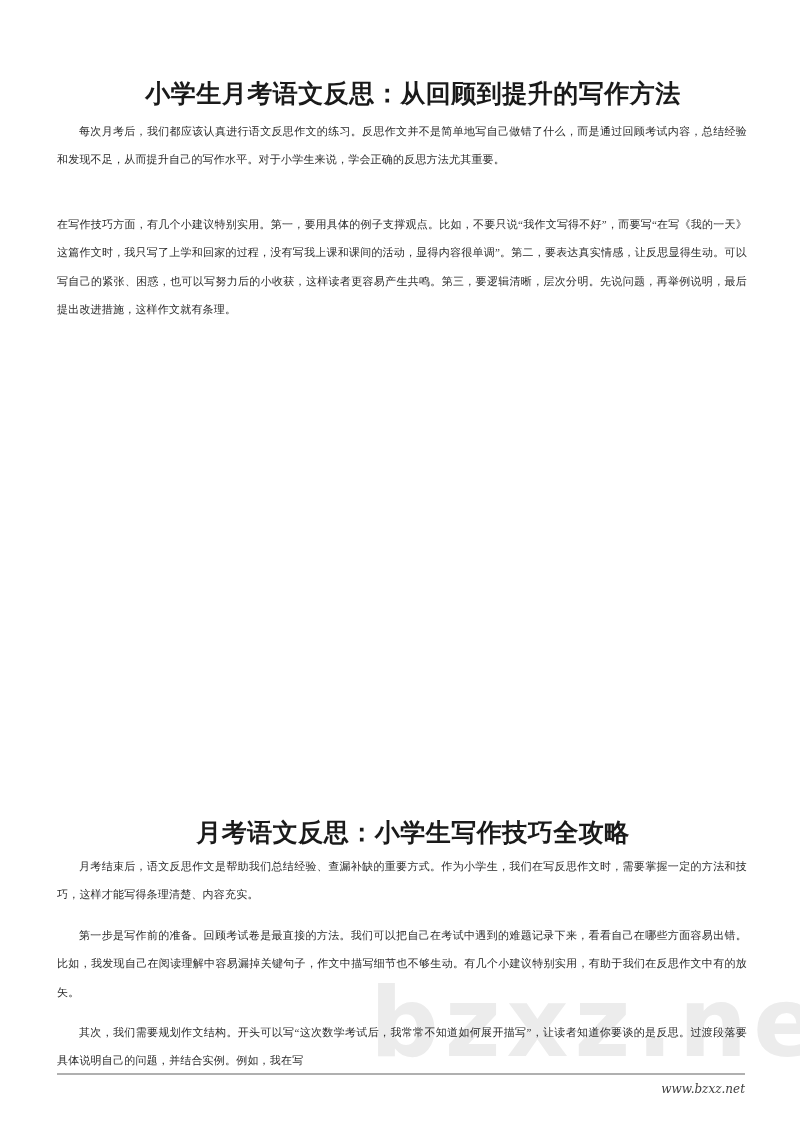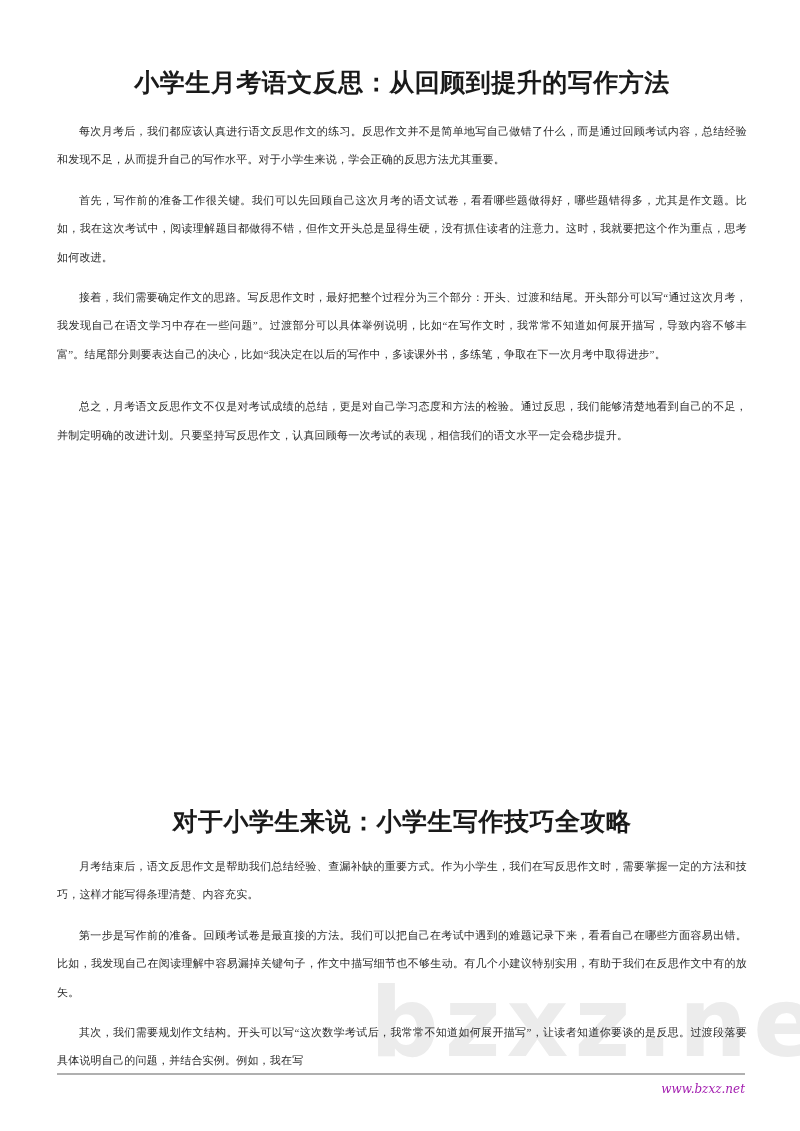--- a/index.html
+++ b/index.html
@@ -1,57 +1,55 @@
 <!DOCTYPE html>
 <html><head>
 <meta charset="utf-8">
 <style>
   html, body { margin: 0; padding: 0; background: #ffffff; }
   body { width: 800px; height: 1131px; position: relative; overflow: hidden;
          font-family: "DejaVu Serif", "Liberation Serif", serif; color: #2a2a2a; }
   .page { position: absolute; left: 57px; top: 0; width: 690px; }
   .title { font-family: "DejaVu Sans", "Liberation Sans", sans-serif; font-size: 25px; font-weight: bold;
-           text-align: center; color: #1a1a1a; margin: 0; letter-spacing: 0.5px; }
+           text-align: center; color: #1a1a1a; margin: 11px; letter-spacing: 0.5px; }
   .title-1 { position: absolute; top: 66px; left: 0; width: 690px; }
   .title-2 { position: absolute; top: 805px; left: 0; width: 690px; }
   .para { font-size: 11px; line-height: 28.4px; margin: 0; text-align: justify;
           letter-spacing: 0.2px; font-family: Liberation Serif, serif; }
   .indent { text-indent: 2em; }
   .section-1 { position: absolute; top: 117px; left: 0; width: 690px; }
   .section-2 { position: absolute; top: 852px; left: 0; width: 690px; }
   .gap { height: 12px; }
   .watermark { position: absolute; left: 370px; top: 975px; font-family: "DejaVu Sans", "Liberation Sans", sans-serif;
                font-size: 96px; font-weight: bold; color: #ececec; letter-spacing: 6px; z-index: 0; line-height: 1; }
   .content { position: relative; z-index: 1; }
   .footer-rule { position: absolute; left: 57px; top: 1073px; width: 688px; height: 2px; background: #b0b0b0; }
   .footer-url { position: absolute; right: 55px; top: 1082px; font-family: "DejaVu Serif", "Liberation Serif", serif;
-                font-style: italic; font-size: 12px; color: #a21caf; }
+                font-style: italic; font-size: 12px; color: #404040; }
 </style>
 </head>
 <body>
 
 <div class="watermark">bzxz.net</div>
 
 <div class="page content">
 
   <h1 class="title title-1">小学生月考语文反思：从回顾到提升的写作方法</h1>
 
   <div class="section-1">
     <p class="para indent">每次月考后，我们都应该认真进行语文反思作文的练习。反思作文并不是简单地写自己做错了什么，而是通过回顾考试内容，总结经验和发现不足，从而提升自己的写作水平。对于小学生来说，学会正确的反思方法尤其重要。</p>
     <div class="gap"></div>
-    <p class="para indent">首先，写作前的准备工作很关键。我们可以先回顾自己这次月考的语文试卷，看看哪些题做得好，哪些题错得多，尤其是作文题。比如，我在这次考试中，阅读理解题目都做得不错，但作文开头总是显得生硬，没有抓住读者的注意力。这时，我就要把这个作为重点，思考如何改进。</p>
-    <div class="gap"></div>
-    <p class="para indent">接着，我们需要确定作文的思路。写反思作文时，最好把整个过程分为三个部分：开头、过渡和结尾。开头部分可以写“通过这次月考，我发现自己在语文学习中存在一些问题”。过渡部分可以具体举例说明，比如“在写作文时，我常常不知道如何展开描写，导致内容不够丰富”。结尾部分则要表达自己的决心，比如“我决定在以后的写作中，多读课外书，多练笔，争取在下一次月考中取得进步”。</p>
     <div class="gap"></div>
     <div class="gap"></div>
-    <p class="para indent">总之，月考语文反思作文不仅是对考试成绩的总结，更是对自己学习态度和方法的检验。通过反思，我们能够清楚地看到自己的不足，并制定明确的改进计划。只要坚持写反思作文，认真回顾每一次考试的表现，相信我们的语文水平一定会稳步提升。</p>
+    <p class="para">在写作技巧方面，有几个小建议特别实用。第一，要用具体的例子支撑观点。比如，不要只说“我作文写得不好”，而要写“在写《我的一天》这篇作文时，我只写了上学和回家的过程，没有写我上课和课间的活动，显得内容很单调”。第二，要表达真实情感，让反思显得生动。可以写自己的紧张、困惑，也可以写努力后的小收获，这样读者更容易产生共鸣。第三，要逻辑清晰，层次分明。先说问题，再举例说明，最后提出改进措施，这样作文就有条理。</p>
+    <div class="gap"></div>
     <div class="gap"></div>
   </div>
 
-  <h1 class="title title-2">对于小学生来说：小学生写作技巧全攻略</h1>
+  <h1 class="title title-2">月考语文反思：小学生写作技巧全攻略</h1>
 
   <div class="section-2">
     <p class="para indent">月考结束后，语文反思作文是帮助我们总结经验、查漏补缺的重要方式。作为小学生，我们在写反思作文时，需要掌握一定的方法和技巧，这样才能写得条理清楚、内容充实。</p>
     <div class="gap"></div>
     <p class="para indent">第一步是写作前的准备。回顾考试卷是最直接的方法。我们可以把自己在考试中遇到的难题记录下来，看看自己在哪些方面容易出错。比如，我发现自己在阅读理解中容易漏掉关键句子，作文中描写细节也不够生动。有几个小建议特别实用，有助于我们在反思作文中有的放矢。</p>
     <div class="gap"></div>
     <p class="para indent">其次，我们需要规划作文结构。开头可以写“这次数学考试后，我常常不知道如何展开描写”，让读者知道你要谈的是反思。过渡段落要具体说明自己的问题，并结合实例。例如，我在写</p>
   </div>
 </div>
 

